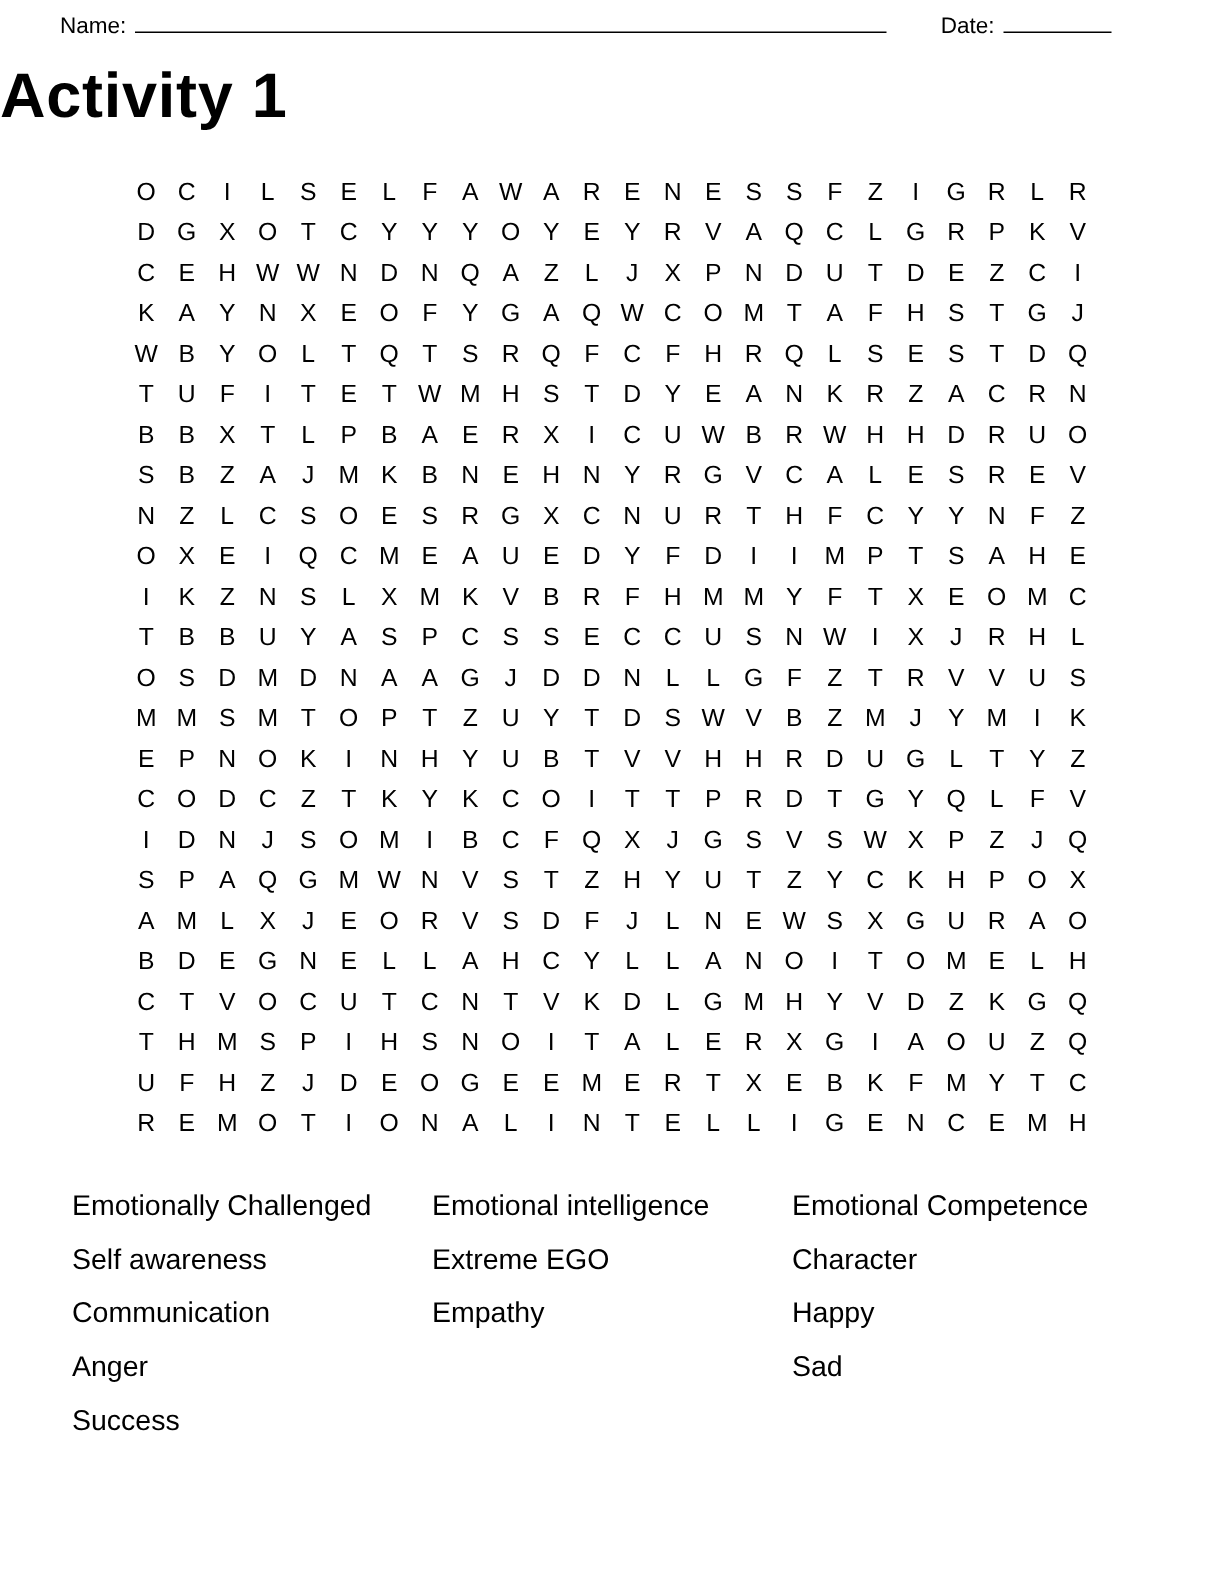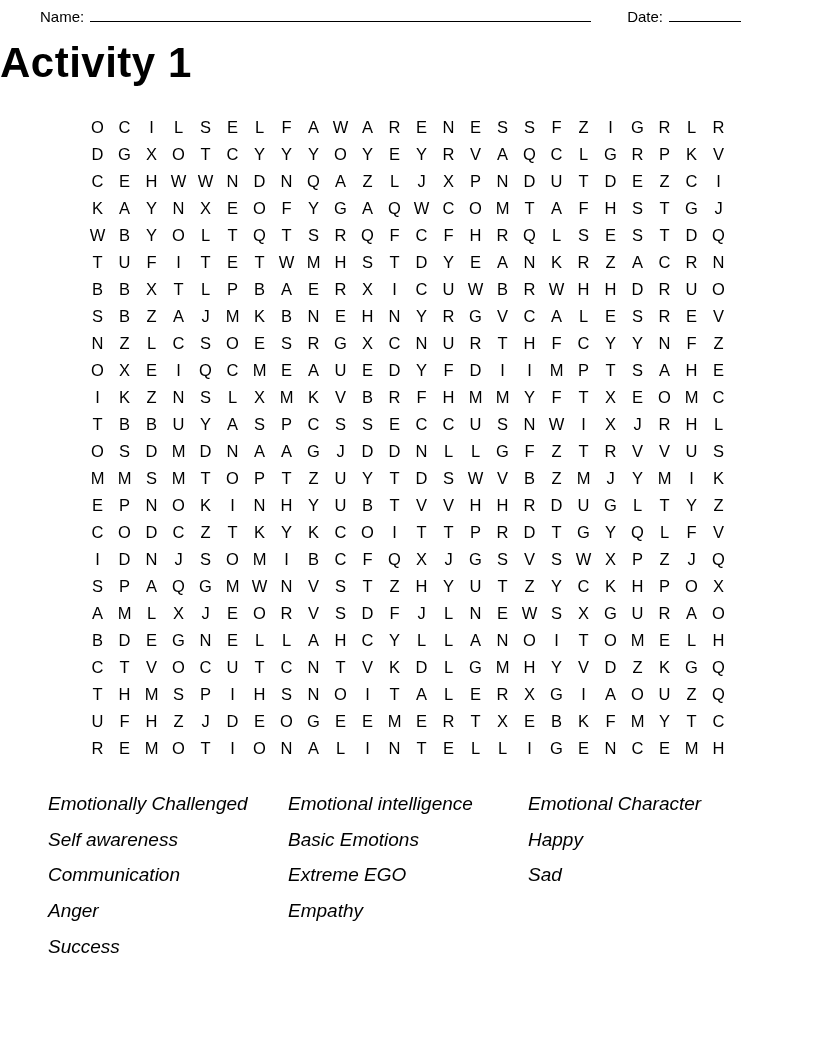--- a/index.html
+++ b/index.html
@@ -62,21 +62,20 @@
     line-height: 27px;
     text-align: center;
     font-size: 16.5px;
     font-weight: 400;
   }
   
   .word-list {
     display: flex;
     margin-top: 24px;
     padding-left: 48px;
-    font-style: italic;
   }
   .word-col {
     width: 240px;
   }
   .word-item {
     font-size: 19px;
     line-height: 35.7px;
     white-space: nowrap;
   }
 </style>
@@ -724,24 +723,24 @@
   <div class="word-list">
       <div class="word-col">
         <div class="word-item">Emotionally Challenged</div>
         <div class="word-item">Self awareness</div>
         <div class="word-item">Communication</div>
         <div class="word-item">Anger</div>
         <div class="word-item">Success</div>
       </div>
       <div class="word-col">
         <div class="word-item">Emotional intelligence</div>
-        <div class="word-item">Basic Emotions</div>
         <div class="word-item">Extreme EGO</div>
         <div class="word-item">Empathy</div>
       </div>
       <div class="word-col">
-        <div class="word-item">Emotional Character</div>
+        <div class="word-item">Emotional Competence</div>
+        <div class="word-item">Character</div>
         <div class="word-item">Happy</div>
         <div class="word-item">Sad</div>
       </div>
     </div>
 
 </div>
 
 </body></html>

